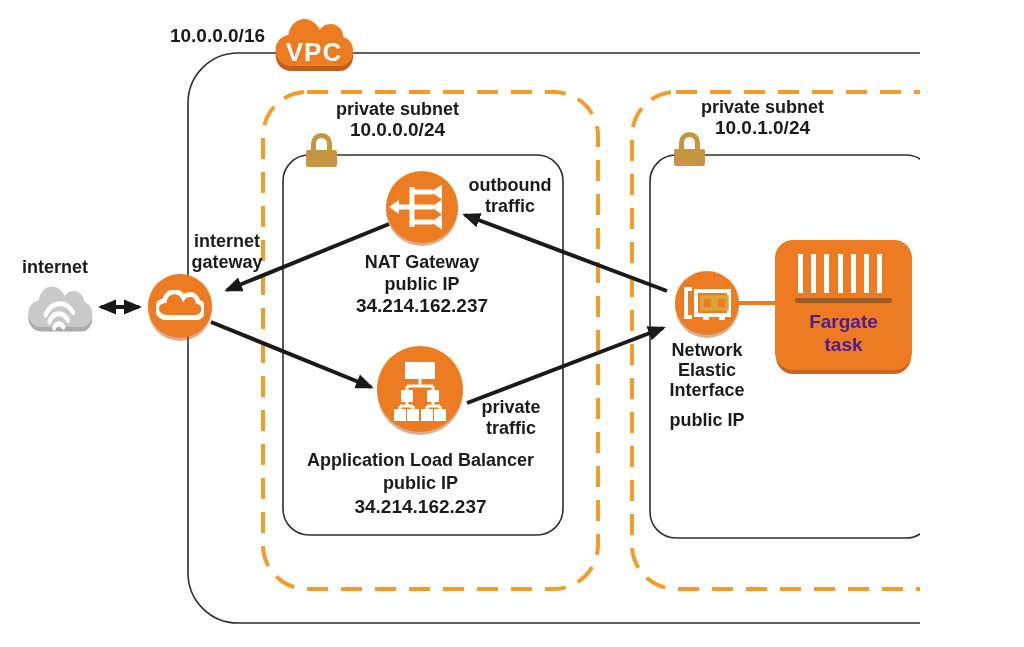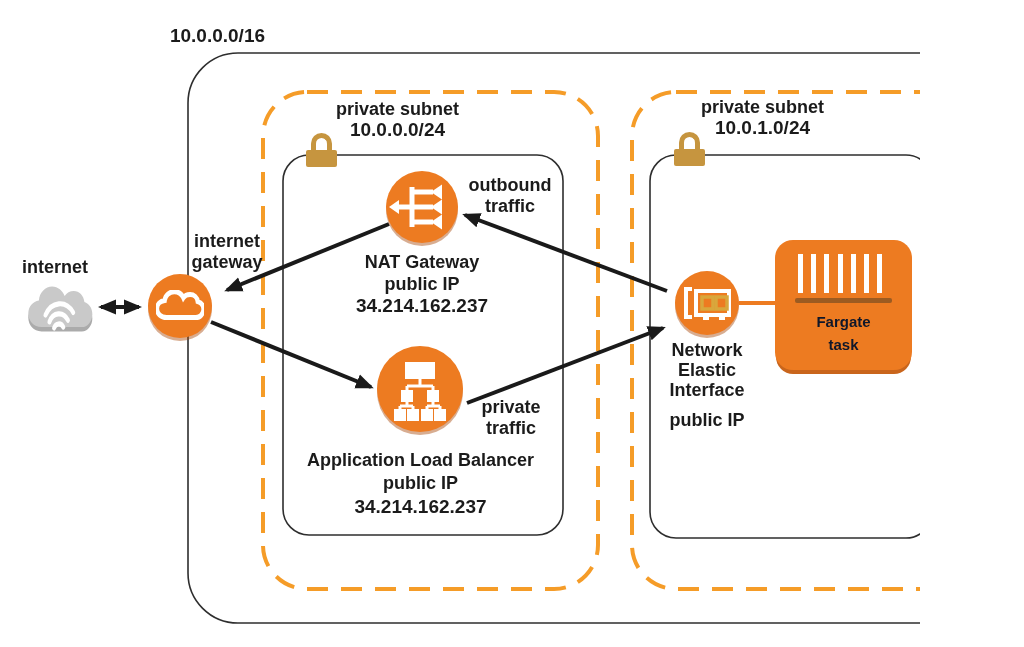--- a/index.html
+++ b/index.html
@@ -14,21 +14,21 @@
   .vpc-text{position:absolute;left:0;top:21px;width:100%;text-align:center;color:#ffffff;font-size:26px;letter-spacing:1px;}
   .lock{position:absolute;width:31px;height:34px;}
   .lock .shackle{position:absolute;left:5px;top:0;width:21px;height:23px;border:5.5px solid #C6953F;border-bottom:none;
                  border-radius:11px 11px 0 0;box-sizing:border-box;}
   .lock .body{position:absolute;left:0;top:17px;width:31px;height:17px;background:#C6953F;border-radius:2px;}
   #fargate-box{position:absolute;left:775px;top:240px;width:137px;height:130px;background:#ED7B21;border-radius:18px;
                box-shadow:0 5px 0 -1px #C9651C;}
   #fargate-stripes{position:absolute;left:23px;top:14px;width:92px;height:39px;
                background:repeating-linear-gradient(90deg,#ffffff 0 5px,rgba(0,0,0,0) 5px 13.2px);}
   #fargate-bar{position:absolute;left:20px;top:58px;width:97px;height:5px;background:#9C5B21;border-radius:2px;}
-  #fargate-label{position:absolute;left:0;top:70px;width:100%;text-align:center;font-size:15px;line-height:23px;color:#0f172a;}
+  #fargate-label{position:absolute;left:0;top:70px;width:100%;text-align:center;font-size:19px;line-height:23px;color:#4c1d95;}
   #fargate-label span{display:block;}
   .big{font-size:19px;}
 </style>
 </head>
 <body>
 
 <div id="canvas">
 
   <svg class="layer" width="1024" height="647" viewBox="0 0 1024 647">
     <defs>
@@ -51,20 +51,27 @@
       <line x1="101" y1="307" x2="139" y2="307" marker-start="url(#ah)" marker-end="url(#ah)"></line>
       <line x1="389" y1="224" x2="227" y2="290" marker-end="url(#ah)"></line>
       <line x1="211" y1="322" x2="371" y2="387" marker-end="url(#ah)"></line>
       <line x1="667" y1="291" x2="465" y2="215" marker-end="url(#ah)"></line>
       <line x1="467" y1="403" x2="663" y2="328" marker-end="url(#ah)"></line>
     </g>
   </svg>
 
   <div class="lbl big" style="left:160px;top:25px;width:115px;">
     <span>10.0.0.0/16</span>
+  </div>
+  <div class="cloudbox" style="left:274px;top:16px;width:80px;height:58px;">
+    <svg width="80" height="58" viewBox="0 0 100 58" preserveAspectRatio="none">
+      <path d="M 22 50 C 10 50 2 43 2 34 C 2 26 9 20 18 19 C 19 10 28 3 38 3 C 47 3 54 8 57 14 C 60 10 65 8 71 8 C 79 8 86 13 87 21 C 94 23 99 28 99 35 C 99 43 92 50 83 50 Z" transform="translate(0,5)" fill="#C05F17"></path>
+      <path d="M 22 50 C 10 50 2 43 2 34 C 2 26 9 20 18 19 C 19 10 28 3 38 3 C 47 3 54 8 57 14 C 60 10 65 8 71 8 C 79 8 86 13 87 21 C 94 23 99 28 99 35 C 99 43 92 50 83 50 Z" fill="#ED7B21"></path>
+    </svg>
+    <div class="vpc-text">VPC</div>
   </div>
 
   <div class="lbl" style="left:5px;top:257px;width:100px;">
     <span>internet</span>
   </div>
   <div class="cloudbox" style="left:27px;top:284px;width:66px;height:50px;">
     <svg width="66" height="50" viewBox="0 0 100 58" preserveAspectRatio="none">
       <path d="M 22 50 C 10 50 2 43 2 34 C 2 26 9 20 18 19 C 19 10 28 3 38 3 C 47 3 54 8 57 14 C 60 10 65 8 71 8 C 79 8 86 13 87 21 C 94 23 99 28 99 35 C 99 43 92 50 83 50 Z" transform="translate(0,5)" fill="#ABABAB"></path>
       <path d="M 22 50 C 10 50 2 43 2 34 C 2 26 9 20 18 19 C 19 10 28 3 38 3 C 47 3 54 8 57 14 C 60 10 65 8 71 8 C 79 8 86 13 87 21 C 94 23 99 28 99 35 C 99 43 92 50 83 50 Z" fill="#C9C9C9"></path>
       <g stroke="#ffffff" stroke-width="6" fill="none" stroke-linecap="round">

